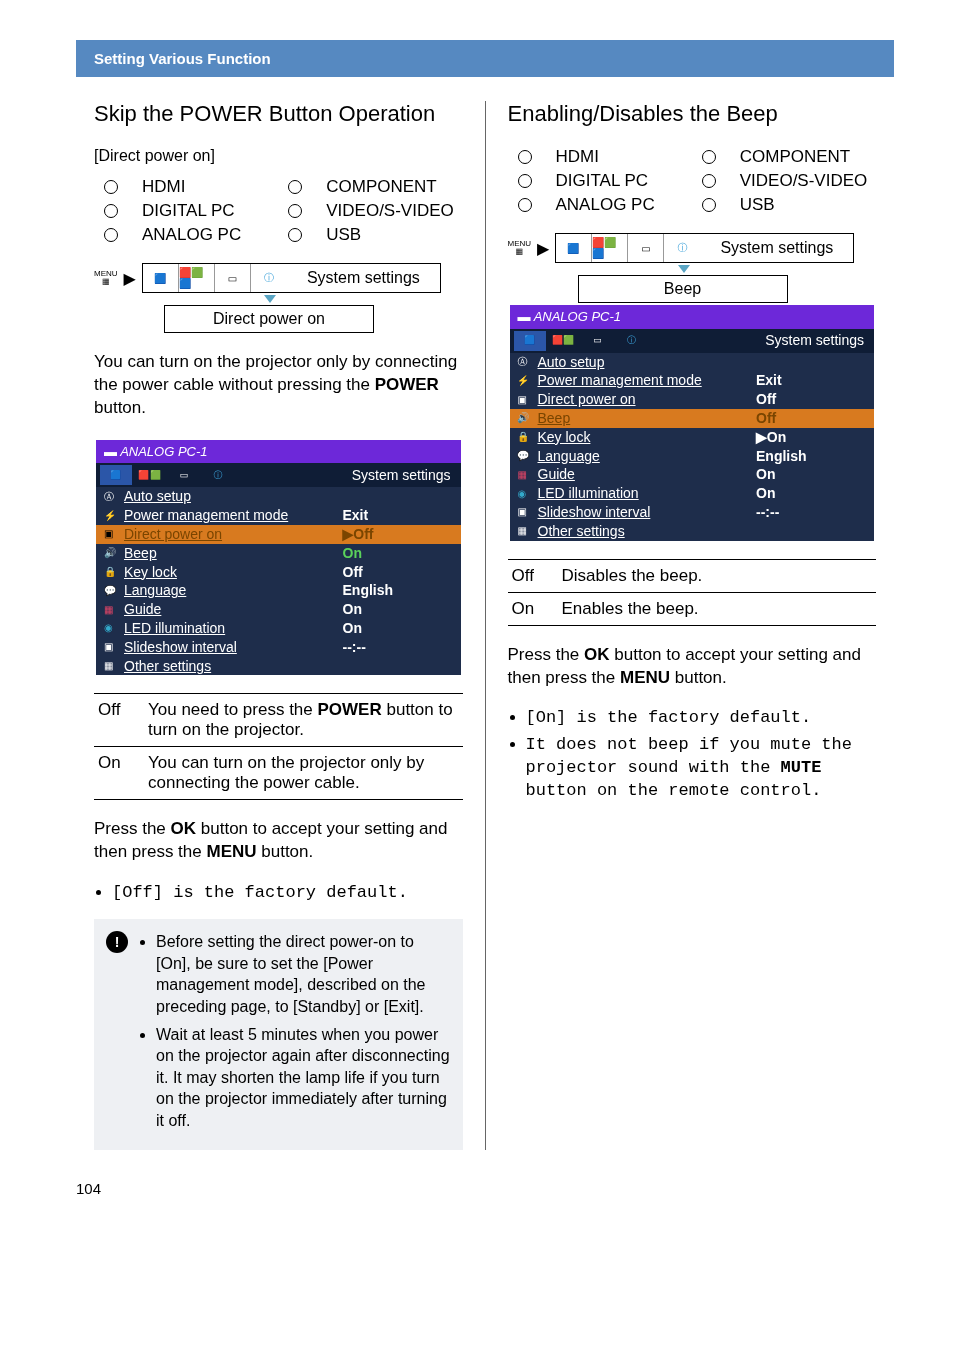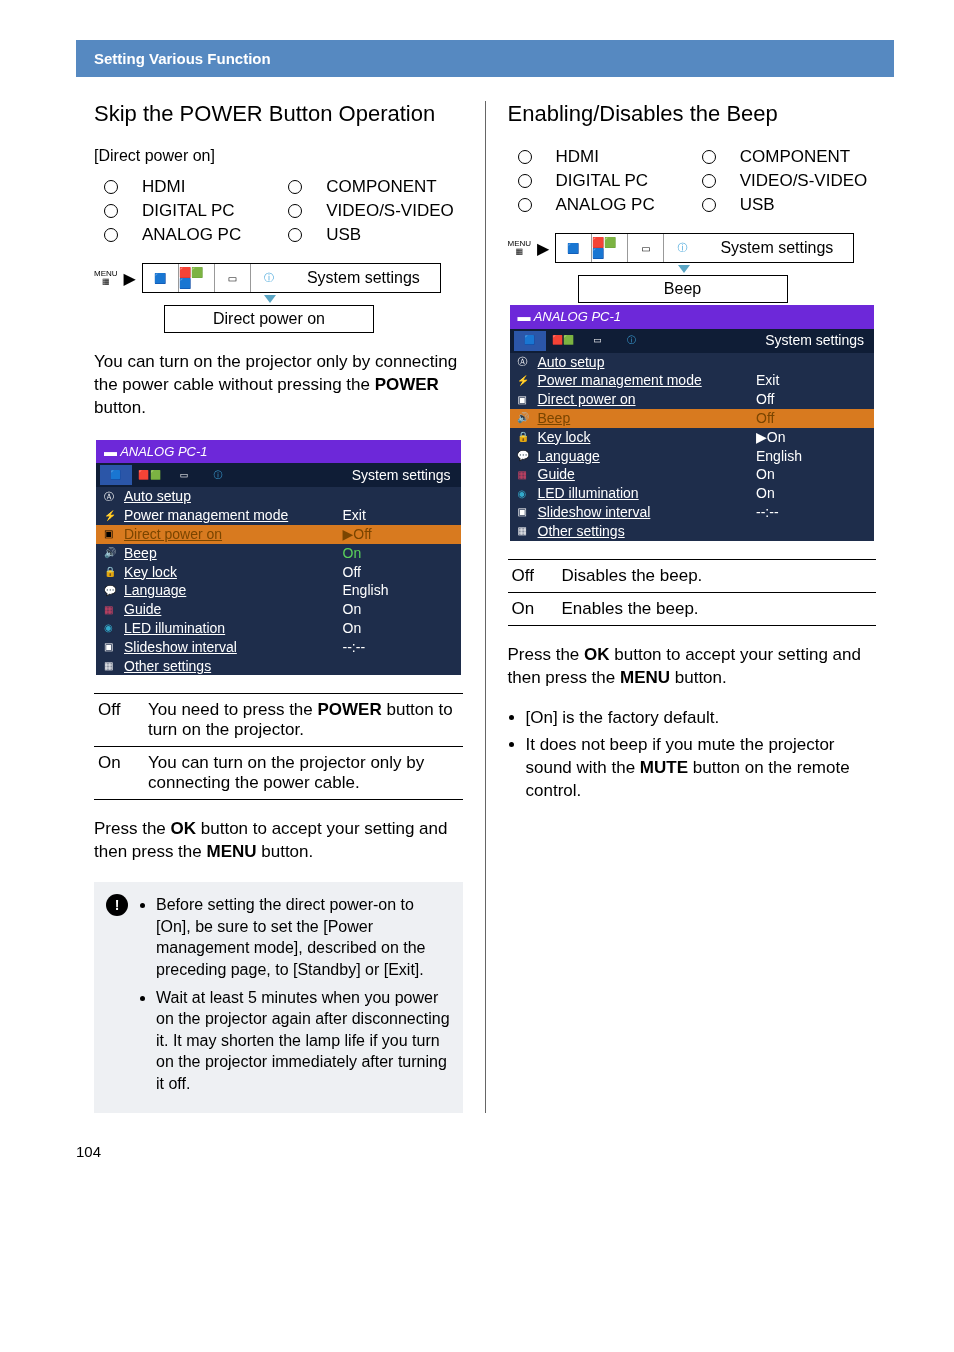--- a/index.html
+++ b/index.html
@@ -26,30 +26,30 @@
   .para b { font-weight: bold; }
   .osd { background: #1e2d4b; color: #fff; border: 2px solid #fff; font-size: 14px; line-height: 1.2; }
   .osd-title { background:#6d28d9; padding: 4px 8px; font-style: italic; font-size: 13px; }
   .osd-tabs { display: flex; align-items: center; background: #0f1d36; padding: 2px 4px; }
   .osd-tab { width: 32px; height: 20px; margin-right: 2px; display:flex; align-items:center; justify-content:center; font-size:9px; }
   .osd-tabs .right { margin-left: auto; padding-right: 6px; }
   .osd-row { display: flex; padding: 1px 8px; align-items: center; }
   .osd-row.sel { background: #d87a1f; color: #000; }
   .osd-row .ic { width: 16px; margin-right: 4px; font-size:10px; }
   .osd-row .lab { flex: 1; text-decoration: underline; }
-  .osd-row .val { width: 110px; }
+  .osd-row .val { width: 110px; font-weight: bold; }
   .osd .sel .lab, .osd .sel .val { color: #7a4500; }
   .osd .green { color: #5bd25b; }
   .osd .orange-row { color: #f59b3c; }
   .optiontbl { width: 100%; border-collapse: collapse; margin-top: 16px; font-size: 17px; }
   .optiontbl tr { border-top: 1px solid #000; }
   .optiontbl tr:last-child { border-bottom: 1px solid #000; }
   .optiontbl td { padding: 6px 4px; vertical-align: top; }
   .optiontbl td:first-child { width: 50px; }
-  ul.bullets { margin: 8px 0 14px 4px; padding-left: 14px; font-size: 17px; line-height: 1.35; }
+  ul.bullets { margin: 8px 0 14px 4px; padding-left: 14px; font-size: 17px; line-height: 1.35; font-family: Liberation Mono, monospace; }
   ul.bullets li { margin-bottom: 4px; }
   .notebox { display: flex; gap: 12px; background: #eef0f3; padding: 12px; font-size: 16px; line-height: 1.35; }
   .notebox .nicon { width: 22px; height: 22px; background: #000; color: #fff; border-radius: 50%; display:flex; align-items:center; justify-content:center; font-weight:bold; font-size:14px; flex-shrink:0; }
   .notebox ul { padding-left: 16px; }
   .notebox li { margin-bottom: 6px; }
   .pagenum { text-align: left; font-size: 15px; margin-top: 30px; }
   .menu-icon-text { font-size: 8px; text-align:center; line-height:1; }
 </style>
 </head>
 <body>
@@ -181,20 +181,23 @@
           <td>On</td>
           <td>You can turn on the projector only by connecting the power cable.</td>
         </tr>
       </tbody>
         </table>
 
       <p class="para">
         <span>Press the </span><b>OK</b><span> button to accept your setting and then press the </span><b>MENU</b><span> button.</span>
       </p>
 
+      <ul class="bullets">
+        <li>[Off] is the factory default.</li>
+      </ul>
 
       <div class="notebox">
         <div class="nicon">!</div>
         <ul>
           <li>Before setting the direct power-on to [On], be sure to set the [Power management mode], described on the preceding page, to [Standby] or [Exit].</li>
           <li>Wait at least 5 minutes when you power on the projector again after disconnecting it. It may shorten the lamp life if you turn on the projector immediately after turning it off.</li>
         </ul>
       </div>
     </div>
 

